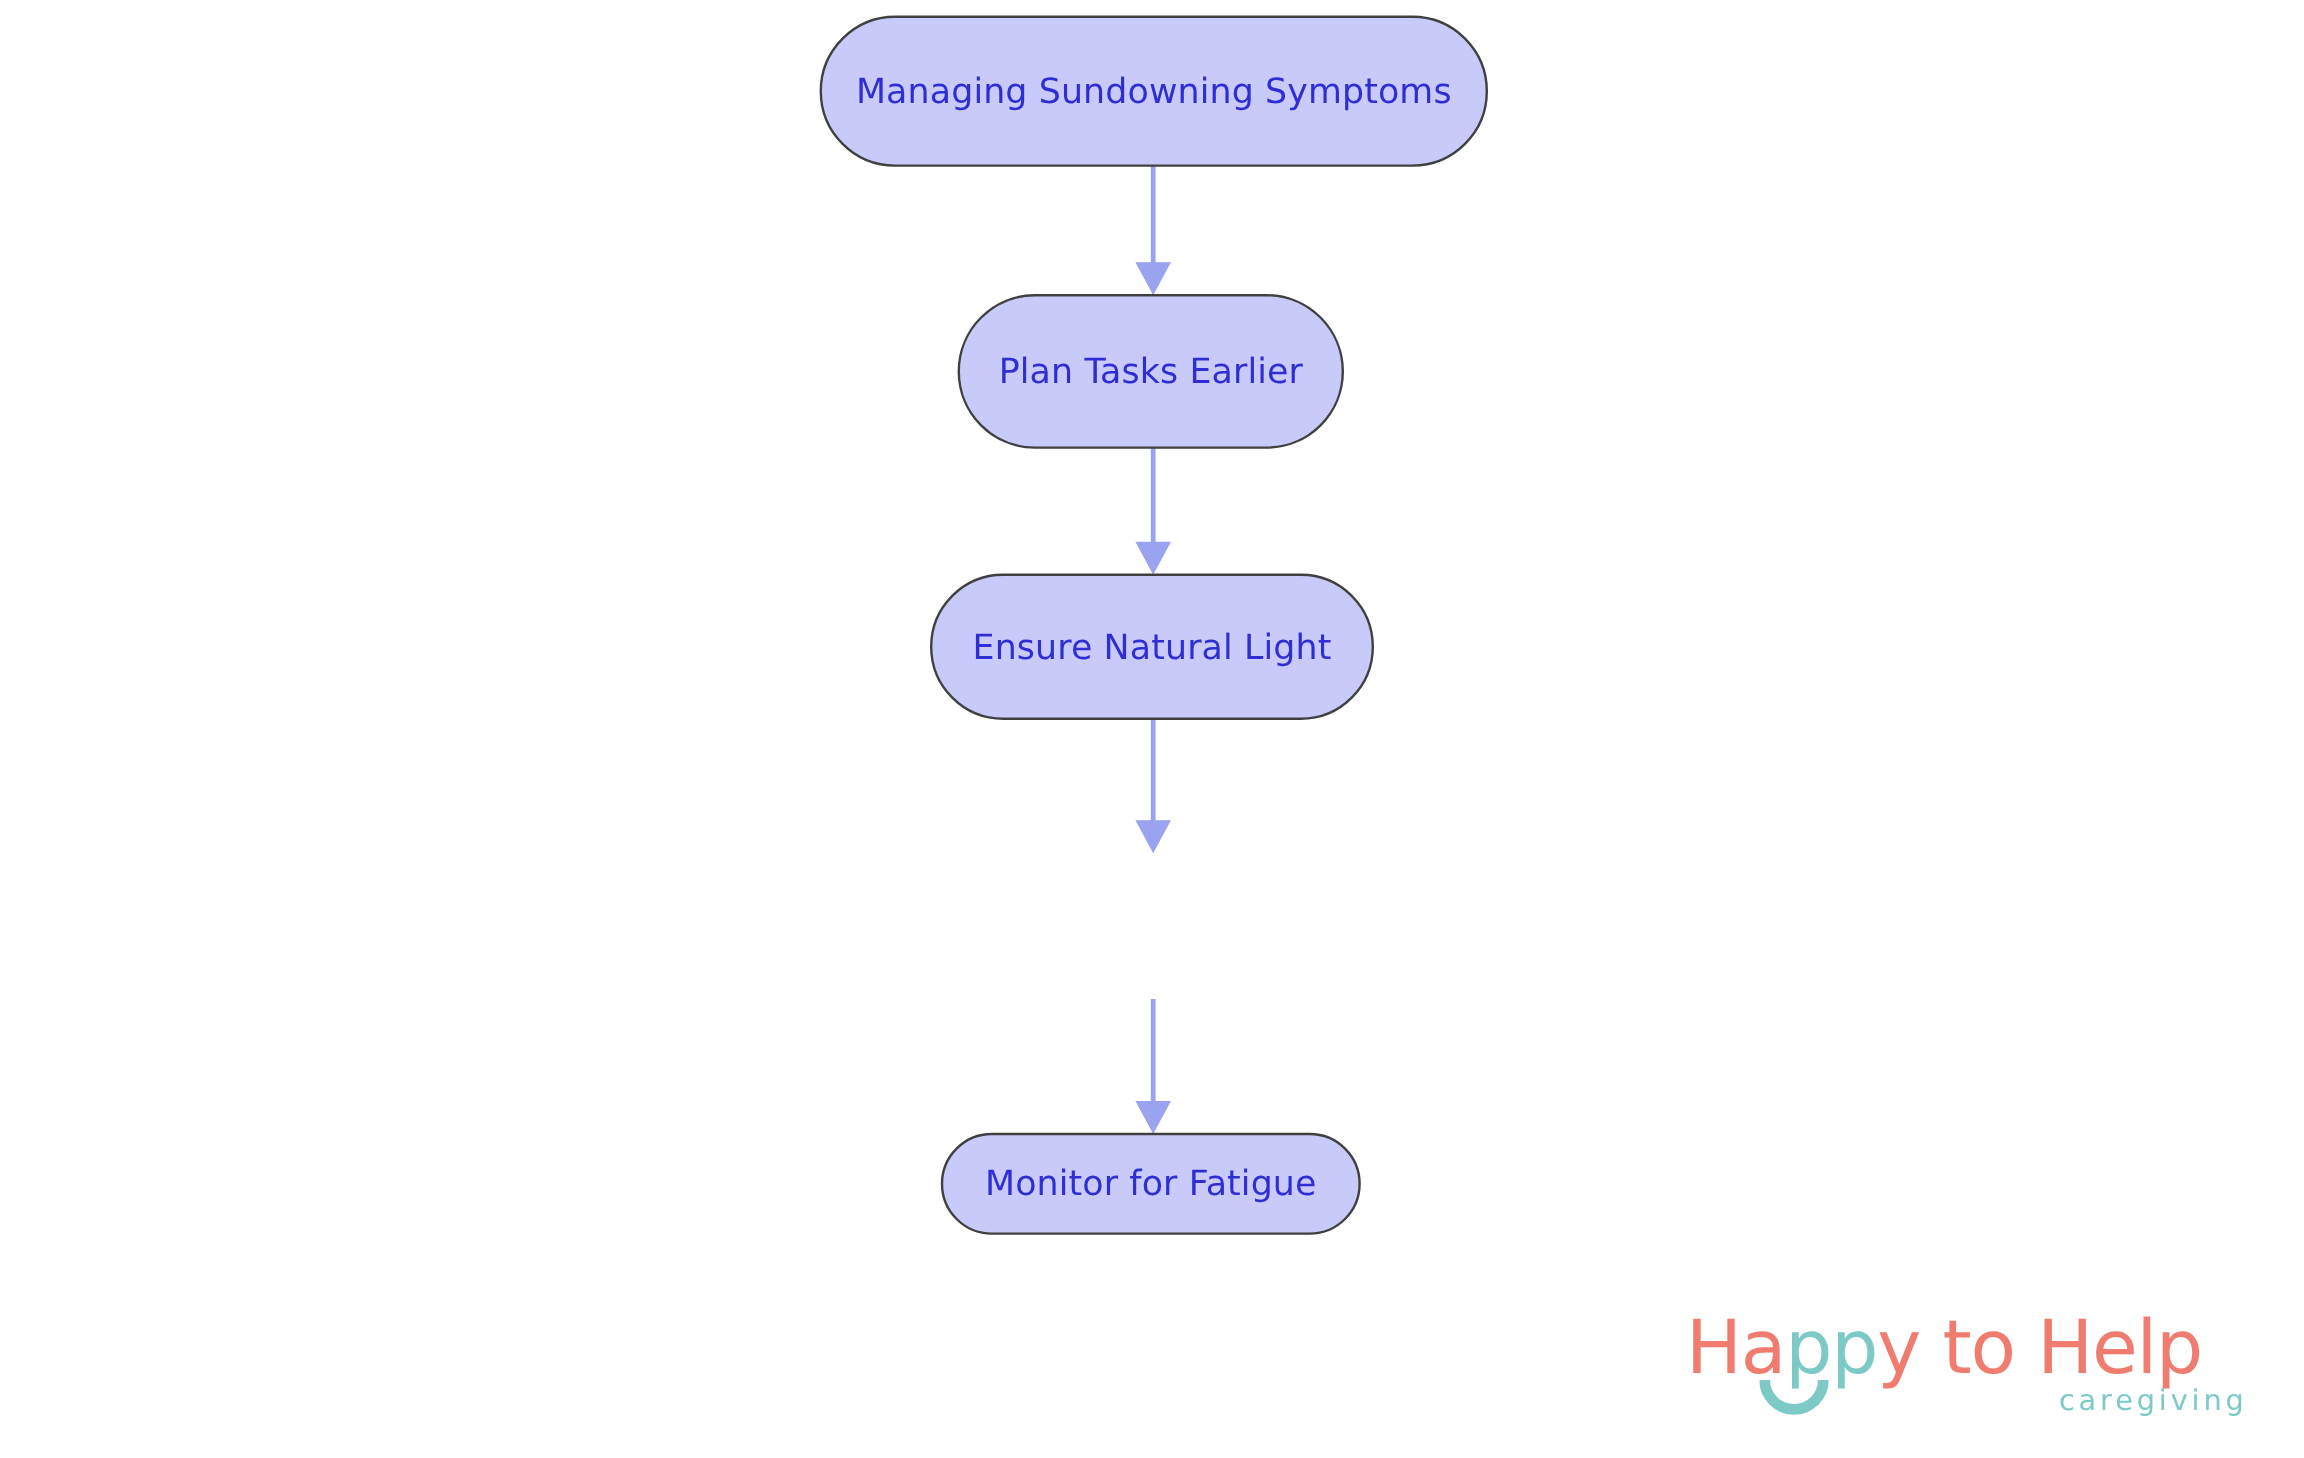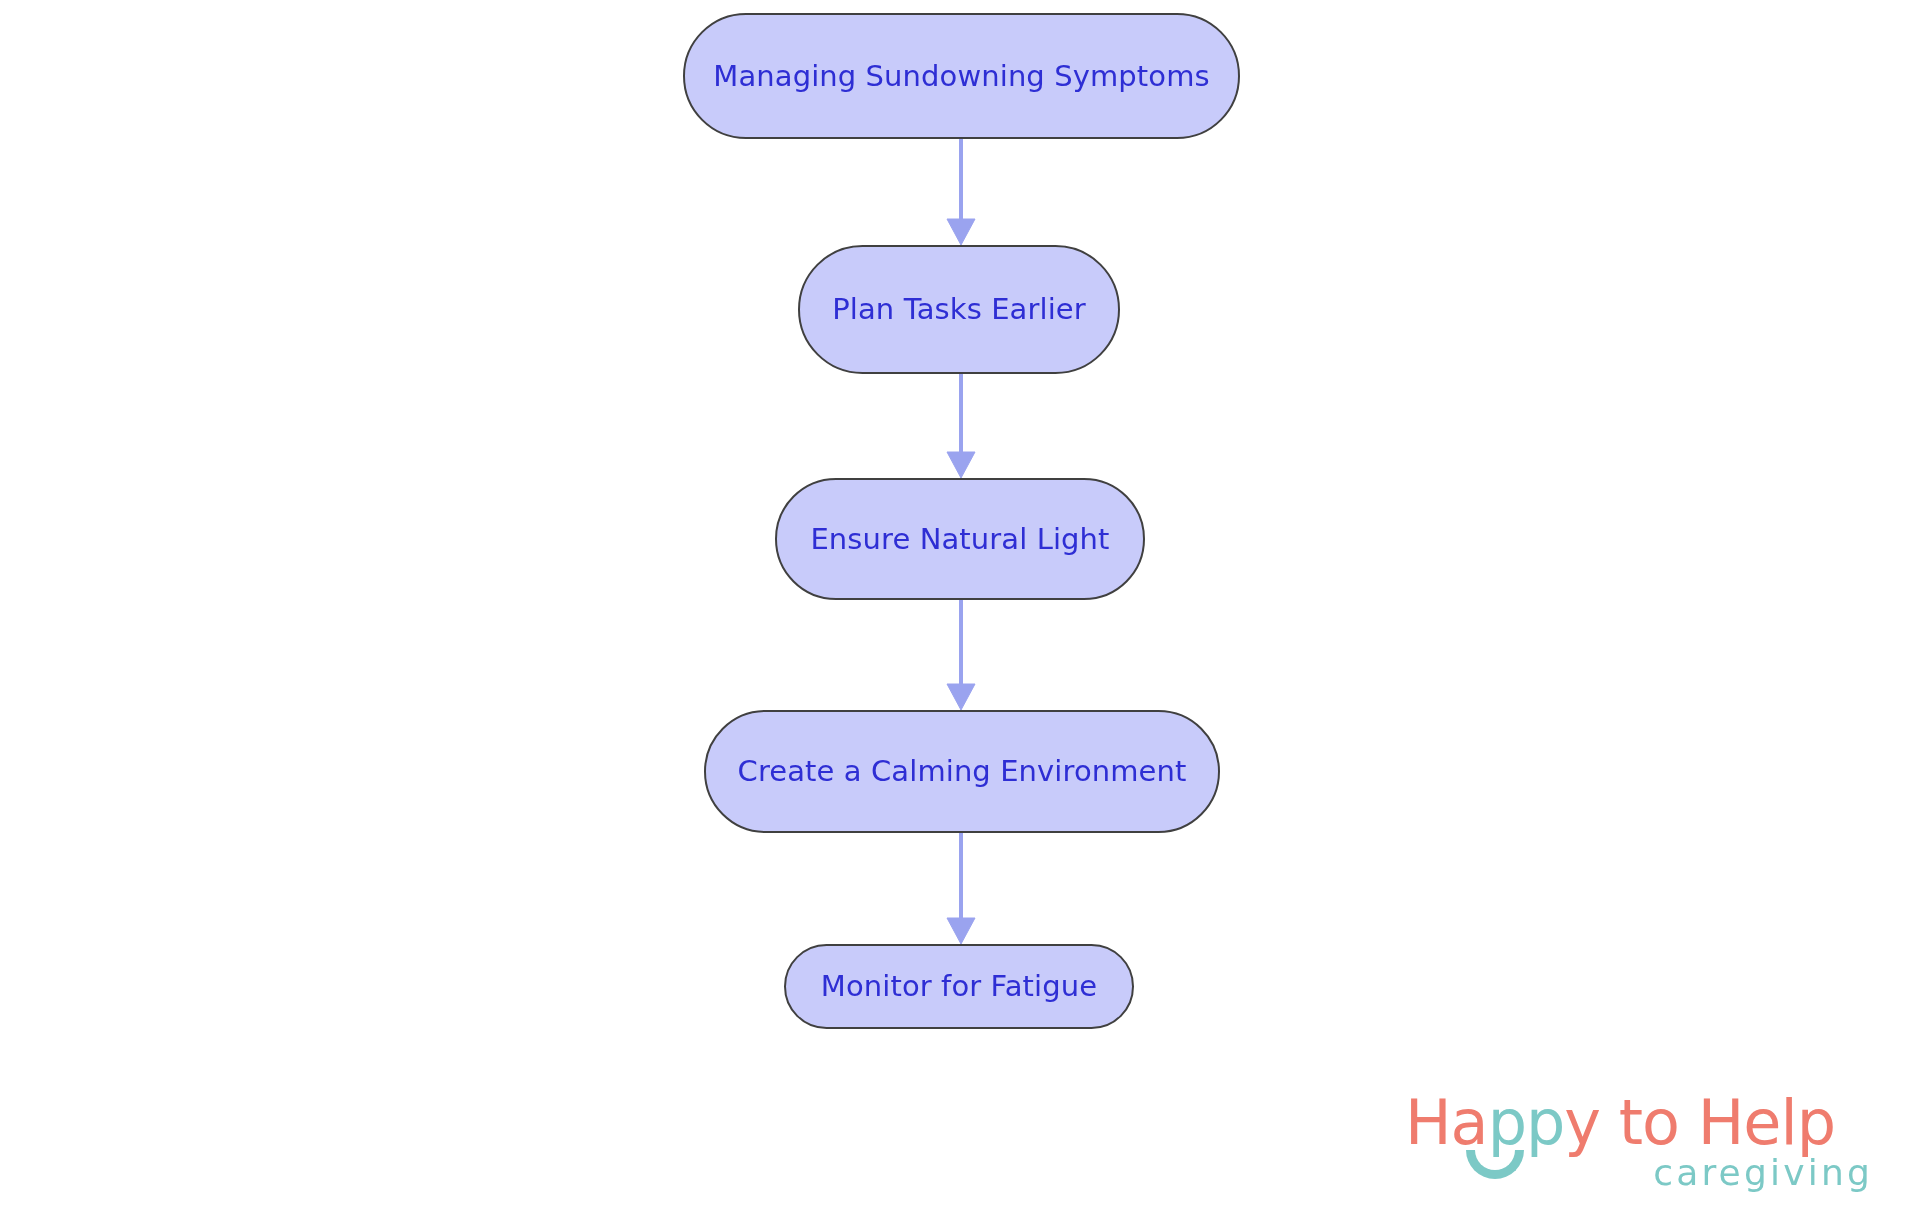--- a/index.html
+++ b/index.html
@@ -88,21 +88,21 @@
     border-top: none;
     border-radius: 0 0 58px 58px;
     box-sizing: border-box;
   }
   #logo-tagline {
     position: absolute;
     right: 2px;
     top: 63px;
     color: #7cc9c6;
     font-family: "DejaVu Sans", sans-serif;
-    font-size: 36px;
+    font-size: 24px;
     font-weight: 400;
     letter-spacing: 3.2px;
     line-height: 1;
     white-space: nowrap;
   }
 </style>
 </head>
 <body>
 
 <div id="flow-canvas">
@@ -131,21 +131,20 @@
       </g>
     </g>
   </svg>
 
   <div class="node" id="node-0">Managing Sundowning Symptoms</div>
 
   <div class="node" id="node-1">Plan Tasks Earlier</div>
 
   <div class="node" id="node-2">Ensure Natural Light</div>
 
-  <div class="node" id="node-3">Create a Calming Environment</div>
 
   <div class="node" id="node-4">Monitor for Fatigue</div>
 
 </div>
 
 <div id="brand-logo">
   <div class="logo-wordmark"><span class="logo-coral">Ha</span><span class="logo-teal">pp</span><span class="logo-coral">y to Help</span></div>
   <div class="logo-smile"></div>
   <div id="logo-tagline">caregiving</div>
 </div>

